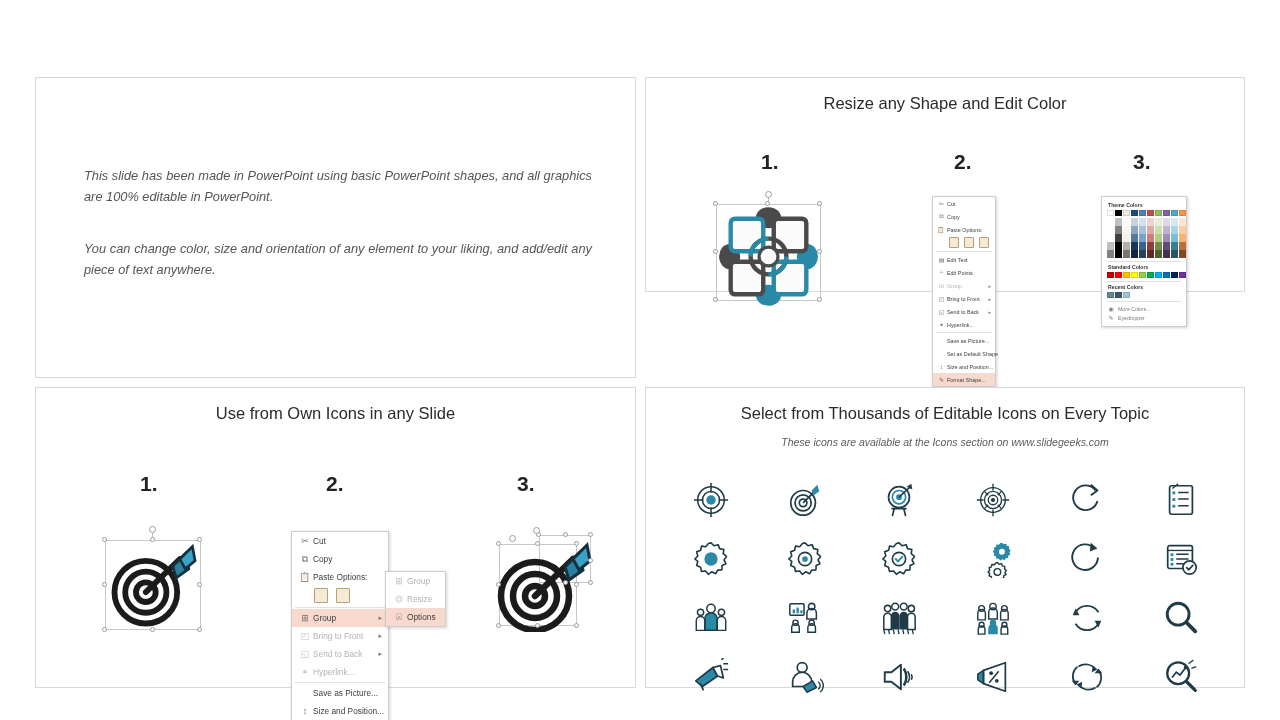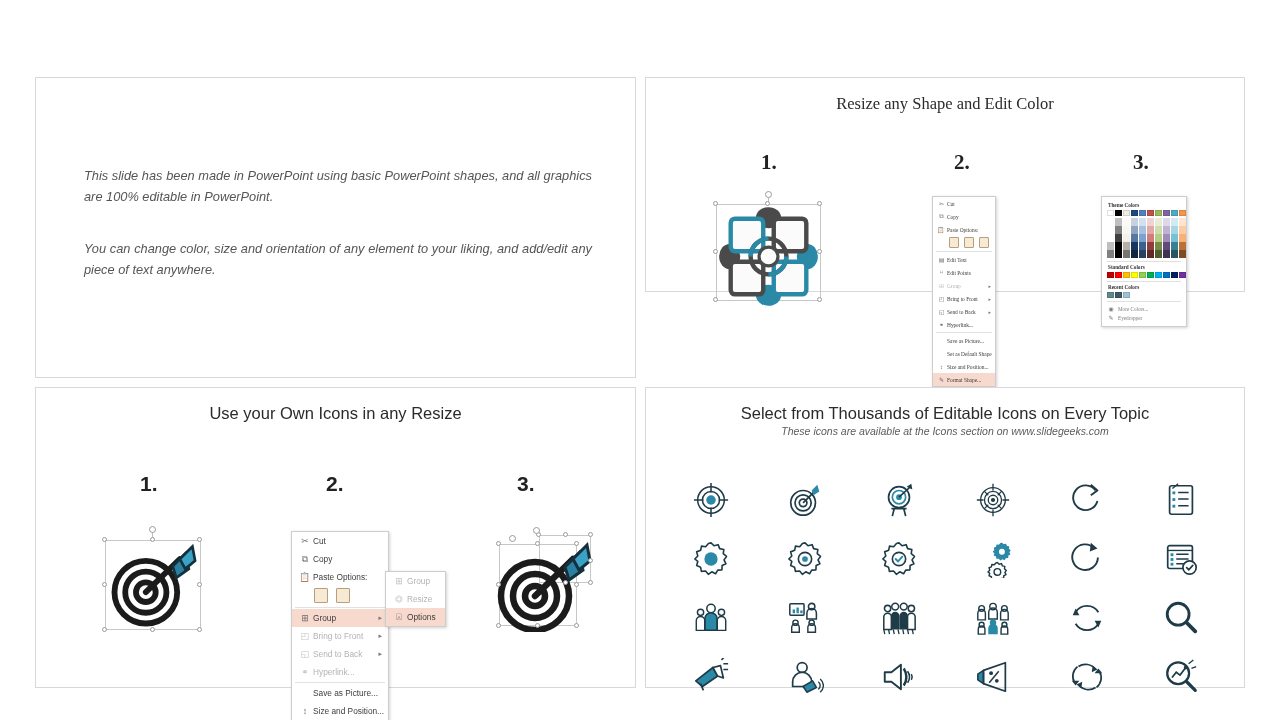--- a/index.html
+++ b/index.html
@@ -16,31 +16,31 @@
   .slide-title {
     position: absolute; top: 14px; left: 0; width: 1280px;
     text-align: center; font-size: 30px; font-weight: 400;
     color: #2b2b2b; letter-spacing: .2px;
   }
 
   .panel {
     position: absolute; border: 1px solid #d8d8d8; background: #fff;
   }
   #panel-edit   { left: 35px;  top: 77px;  width: 601px; height: 301px; }
-  #panel-resize { left: 645px; top: 77px;  width: 600px; height: 215px; font-family: Liberation Serif, serif; }
+  #panel-resize { left: 645px; top: 77px;  width: 600px; height: 215px; }
   #panel-icons  { left: 35px;  top: 387px; width: 601px; height: 301px; }
   #panel-lib    { left: 645px; top: 387px; width: 600px; height: 301px; }
 
   .panel-title {
     text-align: center; font-size: 16.5px; color: #2b2b2b; font-weight: 400;
     margin-top: 16px;
   }
   .panel-sub {
     text-align: center; font-size: 10.5px; color: #5b5b5b;
-    font-style: italic; margin-top: 2px;
+    font-style: italic; margin-top: 13px;
   }
 
   .body-text {
     position: absolute; left: 48px; width: 508px;
     font-size: 12.8px; font-style: italic; color: #555;
     text-align: justify; line-height: 1.62;
   }
   #edit-p1 { top: 88px; }
   #edit-p2 { top: 161px; }
 
@@ -335,21 +335,21 @@
         <span>More Colors...</span>
       </div>
       <div class="cp-item">
         <span class="gl">✎</span>
         <span>Eyedropper</span>
       </div>
     </div>
   </div>
 
   <div class="panel" id="panel-icons">
-    <div class="panel-title">Use your Own Icons in any Resize</div>
+    <div class="panel-title">Use from Own Icons in any Slide</div>
 
     <div class="step-num" style="left:104px; top:84px;">1.</div>
     <div class="step-num" style="left:290px; top:84px;">2.</div>
     <div class="step-num" style="left:481px; top:84px;">3.</div>
 
     <div class="fig" style="left:69px; top:142px; width:96px; height:100px;">
       <div class="selframe" style="left:0; top:10px; width:96px; height:90px;"></div>
       <div class="rotstem" style="left:47px; top:1px; height:10px;"></div>
       <div class="rot" style="left:44px; top:-4px;"></div>
       <div class="hdl" style="left:-3px; top:7px;"></div>

